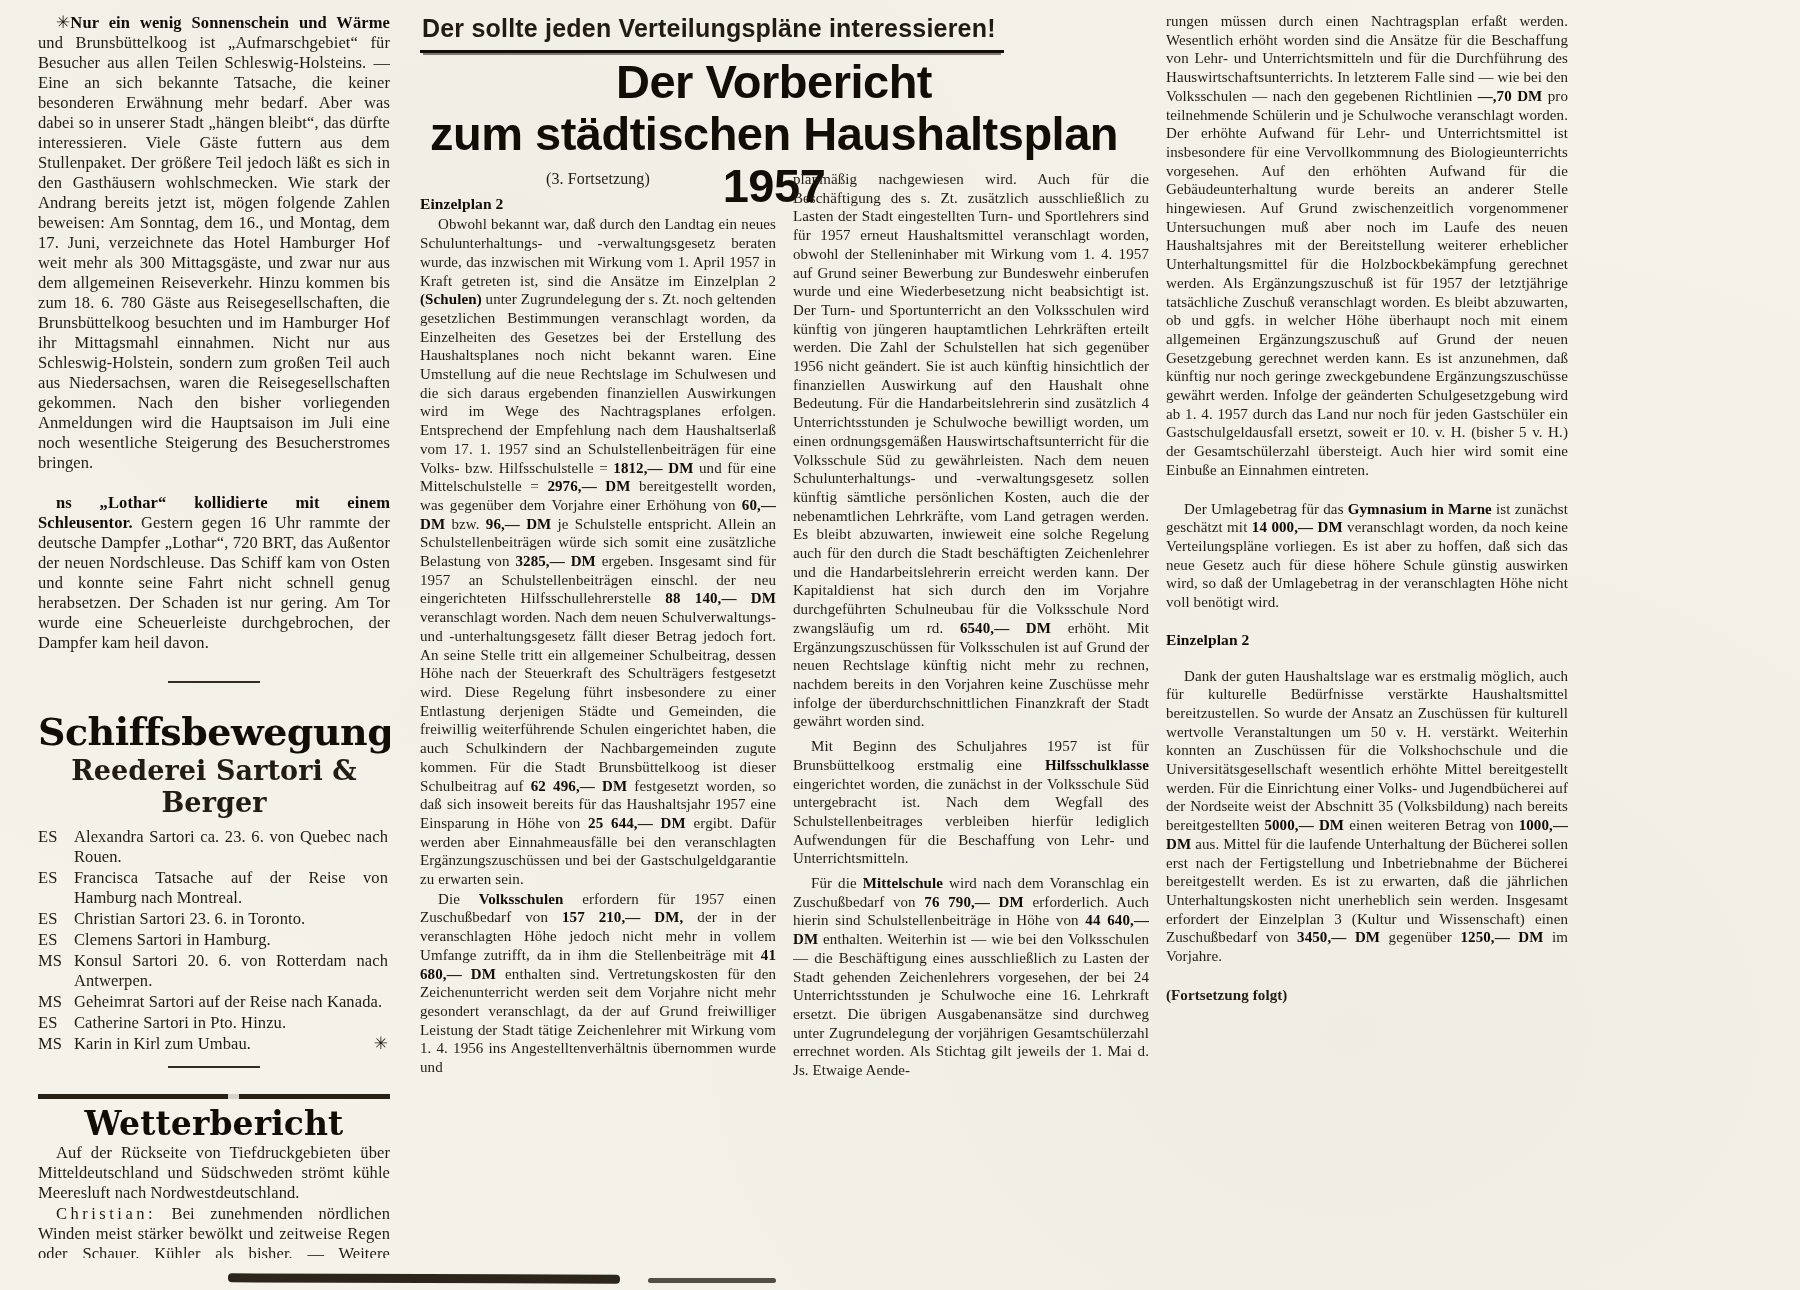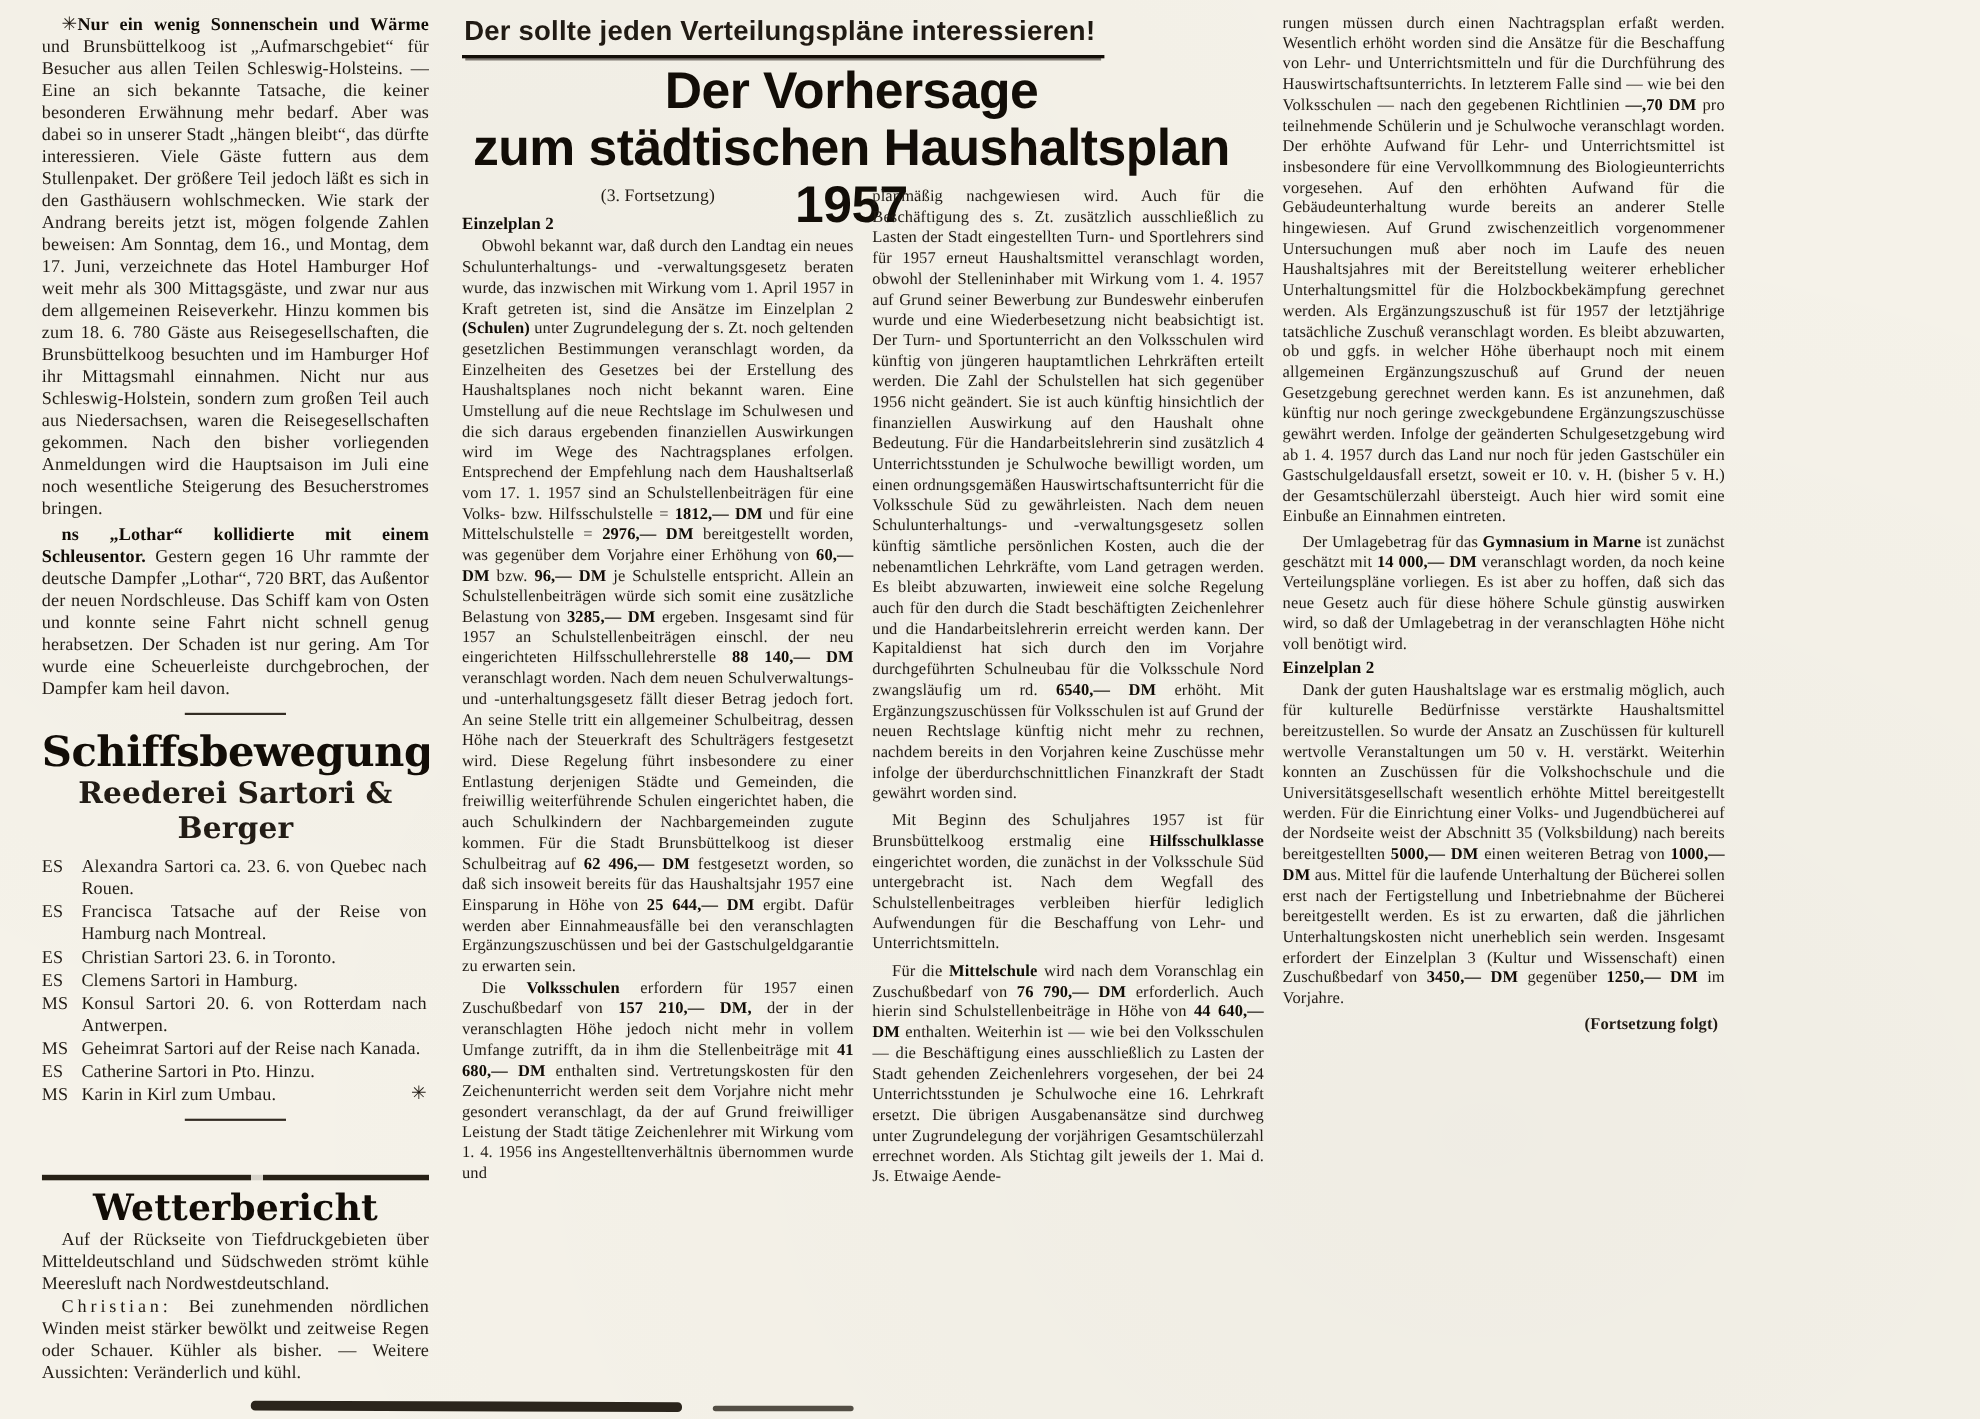--- a/index.html
+++ b/index.html
@@ -12,21 +12,21 @@
   .page{
     position:relative;
     width:1800px;height:1290px;
     background:var(--paper);
     background-image:radial-gradient(ellipse at 28% 18%, rgba(0,0,0,.02), transparent 55%),
                      radial-gradient(ellipse at 75% 80%, rgba(0,0,0,.025), transparent 60%);
     color:var(--ink);
     font-family:"Liberation Serif","DejaVu Serif",serif;
     overflow:hidden;
   }
-  .col{position:absolute;overflow:hidden;}
+  .col{position:absolute;overflow:hidden;gap:16px;}
   .col-1{left:38px;top:12px;width:352px;height:1246px;display:flex;flex-direction:column;}
   .col-2{left:420px;top:146px;width:356px;height:986px;margin-top:24px;}
   .col-3{left:793px;top:170px;width:356px;height:962px;}
   .col-4{left:1166px;top:12px;width:402px;height:1136px;display:flex;flex-direction:column;}
 
   .body-text{font-size:16.5px;line-height:20px;text-align:justify;letter-spacing:.1px;}
   .main-text{font-size:15px;line-height:18.7px;text-align:justify;letter-spacing:.1px;}
   p.para{margin:0;text-indent:18px;}
   p.para + p.para{margin-top:1px;}
   .seg-n{font-weight:normal;}
@@ -63,21 +63,21 @@
   .shipping-sub{font-family:"DejaVu Serif",serif;font-weight:bold;font-size:27px;line-height:32px;text-align:center;margin:0 0 8px 0;color:#221c15;}
   .ship-list{position:relative;padding-right:2px;}
   .ship-row{display:flex;margin:0 0 1px 0;}
   .ship-prefix{flex:none;width:36px;font-size:16.5px;line-height:20px;}
   .ship-text{flex:1;font-size:16.5px;line-height:20px;}
   .ship-star{position:absolute;right:2px;bottom:1px;}
 
   .weather{margin-top:auto;}
   .weather-title{font-family:"DejaVu Serif",serif;font-weight:bold;font-size:33px;line-height:38px;text-align:center;margin:2px 0 0 0;color:var(--ink-bold);}
 
-  .byline{margin-top:4px;text-align:right;font-weight:bold;font-size:15px;padding-right:6px;}
+  .byline{margin-top:4px;font-weight:bold;font-size:15px;padding-right:6px;}
 
   .smudge{position:absolute;background:#2b251c;border-radius:4px;}
   .smudge-1{left:228px;top:1274px;width:392px;height:9px;transform:rotate(.2deg);}
   .smudge-2{left:648px;top:1278px;width:128px;height:5px;opacity:.8;}
 </style>
 </head>
 <body>
 
 <div class="page">
 
@@ -136,21 +136,21 @@
       <div class="weather-title">Wetterbericht</div>
       <p class="para">Auf der Rückseite von Tiefdruckgebieten über Mitteldeutschland und Südschweden strömt kühle Meeresluft nach Nordwestdeutschland.</p>
       <p class="para"><span class="seg-sp">Christian:</span><span class="seg-n"> Bei zunehmenden nördlichen Winden meist stärker bewölkt und zeitweise Regen oder Schauer. Kühler als bisher. — Weitere Aussichten: Veränderlich und kühl.</span></p>
     </div>
   </div>
 
   <div class="kicker-wrap">
     <span class="kicker">Der sollte jeden Verteilungspläne interessieren!</span>
   </div>
   <div class="headline">
-    <div>Der Vorhersage</div>
+    <div>Der Vorbericht</div>
     <div>zum städtischen Haushaltsplan 1957</div>
   </div>
 
   <div class="col col-2 main-text">
     <p class="subhead">(3. Fortsetzung)</p>
     <p class="plan-heading">Einzelplan 2</p>
     <p class="para"><span class="seg-n">Obwohl bekannt war, daß durch den Landtag ein neues Schulunterhaltungs- und -verwaltungsgesetz beraten wurde, das inzwischen mit Wirkung vom 1. April 1957 in Kraft getreten ist, sind die Ansätze im Einzelplan 2 </span><span class="seg-b">(Schulen)</span><span class="seg-n"> unter Zugrundelegung der s. Zt. noch geltenden gesetzlichen Bestimmungen veranschlagt worden, da Einzelheiten des Gesetzes bei der Erstellung des Haushaltsplanes noch nicht bekannt waren. Eine Umstellung auf die neue Rechtslage im Schulwesen und die sich daraus ergebenden finanziellen Auswirkungen wird im Wege des Nachtragsplanes erfolgen. Entsprechend der Empfehlung nach dem Haushaltserlaß vom 17. 1. 1957 sind an Schulstellenbeiträgen für eine Volks- bzw. Hilfsschulstelle = </span><span class="seg-b">1812,— DM</span><span class="seg-n"> und für eine Mittelschulstelle = </span><span class="seg-b">2976,— DM</span><span class="seg-n"> bereitgestellt worden, was gegenüber dem Vorjahre einer Erhöhung von </span><span class="seg-b">60,— DM</span><span class="seg-n"> bzw. </span><span class="seg-b">96,— DM</span><span class="seg-n"> je Schulstelle entspricht. Allein an Schulstellenbeiträgen würde sich somit eine zusätzliche Belastung von </span><span class="seg-b">3285,— DM</span><span class="seg-n"> ergeben. Insgesamt sind für 1957 an Schulstellenbeiträgen einschl. der neu eingerichteten Hilfsschullehrerstelle </span><span class="seg-b">88 140,— DM</span><span class="seg-n"> veranschlagt worden. Nach dem neuen Schulverwaltungs- und -unterhaltungsgesetz fällt dieser Betrag jedoch fort. An seine Stelle tritt ein allgemeiner Schulbeitrag, dessen Höhe nach der Steuerkraft des Schulträgers festgesetzt wird. Diese Regelung führt insbesondere zu einer Entlastung derjenigen Städte und Gemeinden, die freiwillig weiterführende Schulen eingerichtet haben, die auch Schulkindern der Nachbargemeinden zugute kommen. Für die Stadt Brunsbüttelkoog ist dieser Schulbeitrag auf </span><span class="seg-b">62 496,— DM</span><span class="seg-n"> festgesetzt worden, so daß sich insoweit bereits für das Haushaltsjahr 1957 eine Einsparung in Höhe von </span><span class="seg-b">25 644,— DM</span><span class="seg-n"> ergibt. Dafür werden aber Einnahmeausfälle bei den veranschlagten Ergänzungszuschüssen und bei der Gastschulgeldgarantie zu erwarten sein.</span></p>
     <p class="para"><span class="seg-n">Die </span><span class="seg-b">Volksschulen</span><span class="seg-n"> erfordern für 1957 einen Zuschußbedarf von </span><span class="seg-b">157 210,— DM,</span><span class="seg-n"> der in der veranschlagten Höhe jedoch nicht mehr in vollem Umfange zutrifft, da in ihm die Stellenbeiträge mit </span><span class="seg-b">41 680,— DM</span><span class="seg-n"> enthalten sind. Vertretungskosten für den Zeichenunterricht werden seit dem Vorjahre nicht mehr gesondert veranschlagt, da der auf Grund freiwilliger Leistung der Stadt tätige Zeichenlehrer mit Wirkung vom 1. 4. 1956 ins Angestelltenverhältnis übernommen wurde und</span></p>
   </div>
 

